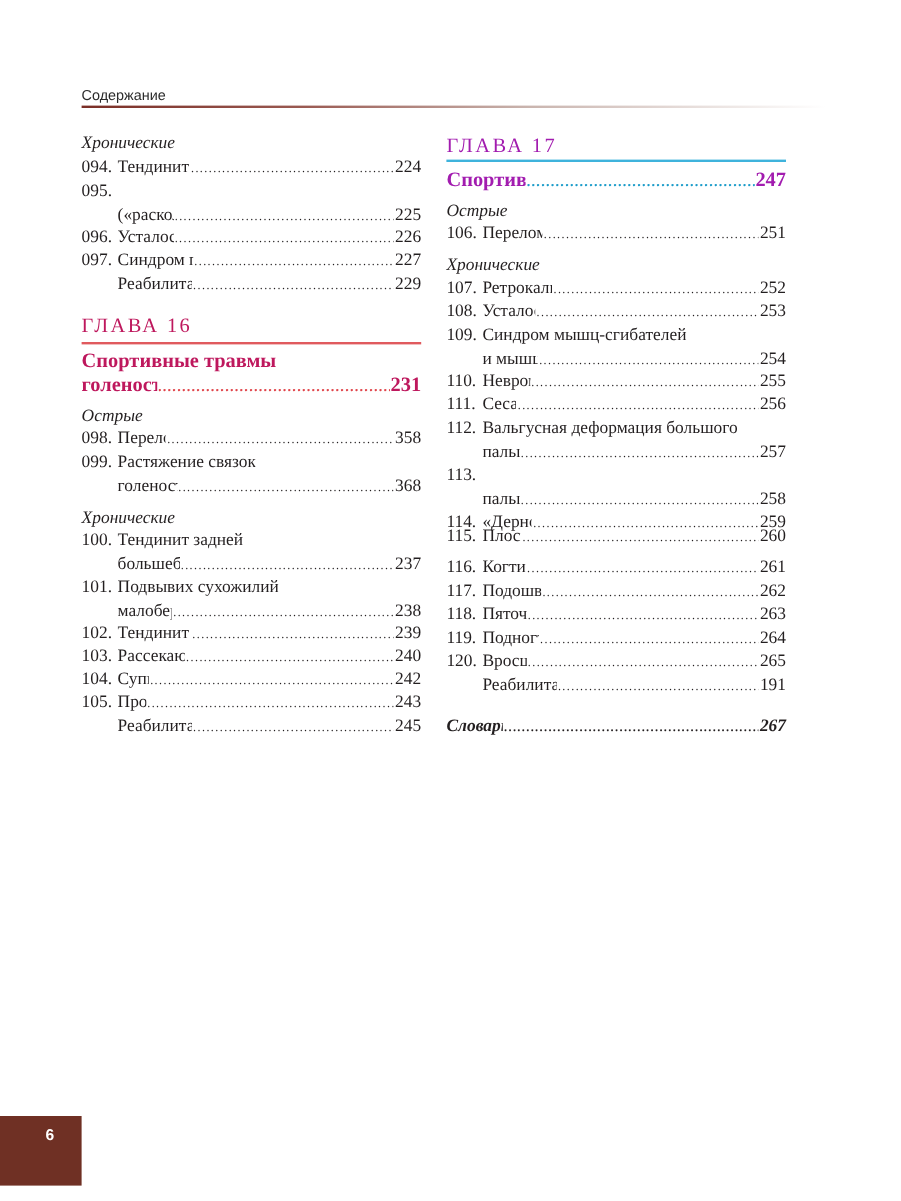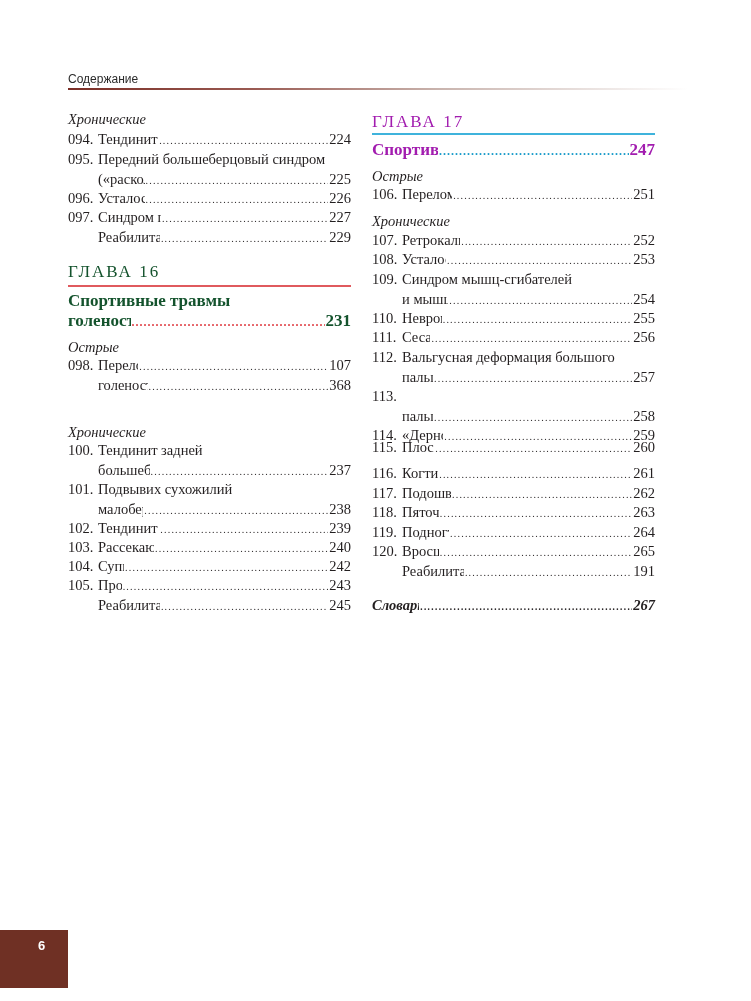--- a/index.html
+++ b/index.html
@@ -41,21 +41,21 @@
   .page { flex: 0 0 auto; }
   .indent { padding-left: 30px; }
 
   .chapter-label {
     font-size: 17px; letter-spacing: 2px; line-height: 20px;
   }
   .chapter-rule { height: 2px; }
   .chapter-title {
     font-weight: bold; font-size: 17px; line-height: 20px;
   }
-  .red { color: #14532d; }
+  .red { color: #be185d; }
   .red-rule { background: #e05a5e; }
   .blue { color: #a21caf; }
   .blue-rule { background: #3fb3dc; }
   .chapter-title .dots { font-size: 12px; letter-spacing: 1px; }
   .red .dots { color: #e0444a; }
   .blue .dots { color: #1a9bc9; }
 
   .glossary { font-weight: bold; font-style: italic; font-size: 14.5px; line-height: 19px; }
 
   .page-box {
@@ -83,21 +83,20 @@
       <span class="num">094.</span>
       <span class="title">Тендинит ахиллова сухожилия</span>
       <span class="dots"></span>
       <span class="page">224</span>
     </div>
   </div>
 
   <div class="abs entry" style="top:150px">
     <div class="row">
       <span class="num">095.</span>
-      <span class="title">Передний большеберцовый синдром</span>
     </div>
     <div class="row indent">
       <span class="title">(«расколотая голень»)</span>
       <span class="dots"></span>
       <span class="page">225</span>
     </div>
   </div>
 
   <div class="abs entry" style="top:189px">
     <div class="row">
@@ -138,25 +137,29 @@
     </div>
   </div>
 
   <div class="abs section-label" style="top:338px">Острые</div>
 
   <div class="abs entry" style="top:356px">
     <div class="row">
       <span class="num">098.</span>
       <span class="title">Перелом лодыжки</span>
       <span class="dots"></span>
-      <span class="page">107</span>
+      <span class="page">358</span>
     </div>
   </div>
 
   <div class="abs entry" style="top:376px">
+    <div class="row">
+      <span class="num">099.</span>
+      <span class="title">Растяжение связок</span>
+    </div>
     <div class="row indent">
       <span class="title">голеностопного сустава</span>
       <span class="dots"></span>
       <span class="page">368</span>
     </div>
   </div>
 
   <div class="abs section-label" style="top:423px">Хронические</div>
 
   <div class="abs entry" style="top:441px">

